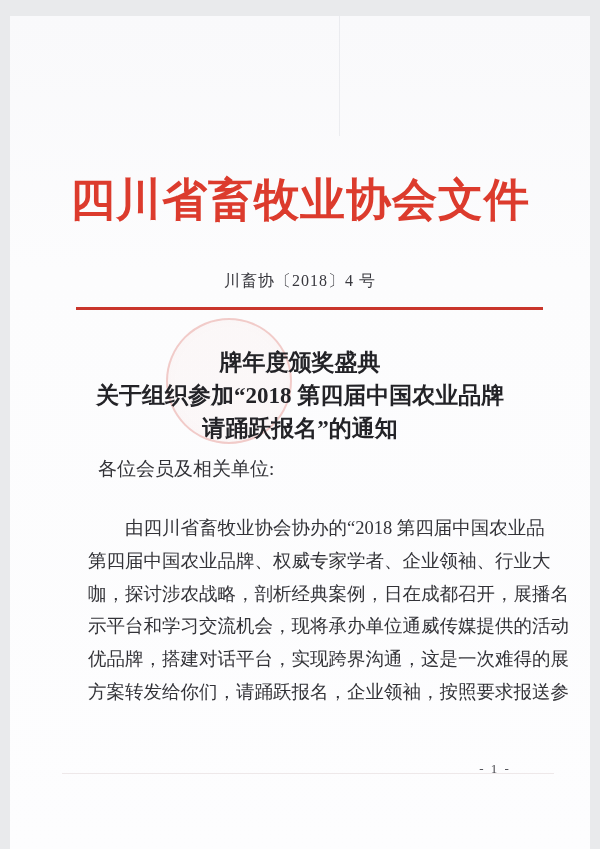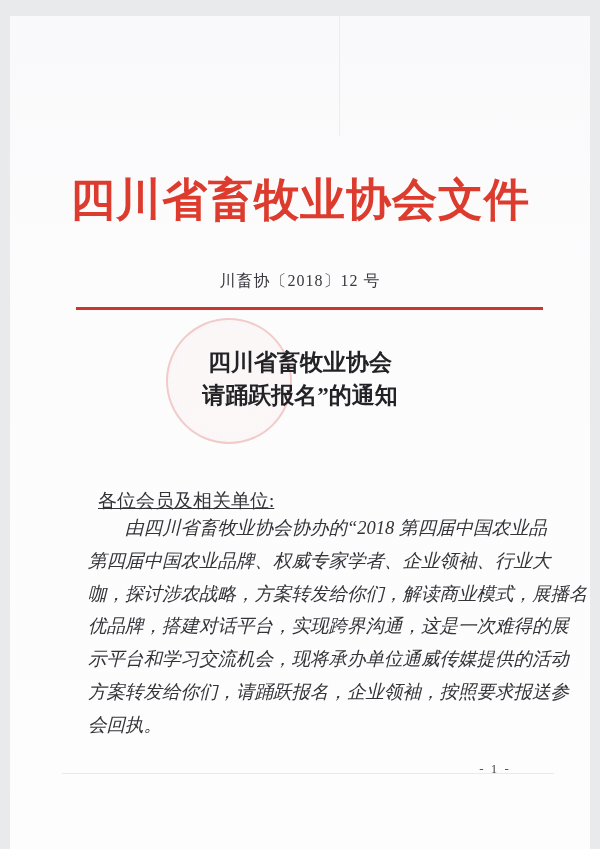--- a/index.html
+++ b/index.html
@@ -73,41 +73,39 @@
     left: 0;
     width: 100%;
     text-align: center;
     font-weight: bold;
     color: #232327;
     font-size: 23px;
     line-height: 33px;
   }
   .salutation {
     position: absolute;
-    top: 472px;
+    top: 440px;
     left: 88px;
     font-size: 19px;
     color: #333338;
-    text-decoration: underline;
   }
   .paragraph {
     position: absolute;
     top: 496px;
     left: 78px;
     width: 446px;
     color: #333338;
   }
   .body-line {
     font-size: 18.5px;
     height: 32.8px;
     line-height: 32.8px;
     text-align: justify;
     text-align-last: justify;
     white-space: nowrap;
-    font-style: italic;
   }
   .body-line.first {
     text-indent: 2em;
   }
   .body-line.last {
     text-align: left;
     text-align-last: left;
   }
   .artifact-line {
     position: absolute;
@@ -130,40 +128,40 @@
 </style>
 </head>
 <body>
 
 <div class="page">
 
   <div class="crease"></div>
 
   <div class="org-banner">四川省畜牧业协会文件</div>
 
-  <div class="doc-number">川畜协〔2018〕12 号</div>
+  <div class="doc-number">川畜协〔2018〕4 号</div>
 
   <div class="red-rule"></div>
 
   <div class="stamp-arc"></div>
 
   <div class="notice-title">
-    <div>四川省畜牧业协会</div>
+    <div>牌年度颁奖盛典</div>
+    <div>关于组织参加“2018 第四届中国农业品牌</div>
     <div>请踊跃报名”的通知</div>
   </div>
 
   <div class="salutation">各位会员及相关单位:</div>
 
   <div class="paragraph">
     <div class="body-line first">由四川省畜牧业协会协办的“2018 第四届中国农业品</div>
     <div class="body-line">第四届中国农业品牌、权威专家学者、企业领袖、行业大</div>
-    <div class="body-line">咖，探讨涉农战略，方案转发给你们，解读商业模式，展播名</div>
+    <div class="body-line">咖，探讨涉农战略，剖析经典案例，日在成都召开，展播名</div>
+    <div class="body-line">示平台和学习交流机会，现将承办单位通威传媒提供的活动</div>
     <div class="body-line">优品牌，搭建对话平台，实现跨界沟通，这是一次难得的展</div>
-    <div class="body-line">示平台和学习交流机会，现将承办单位通威传媒提供的活动</div>
     <div class="body-line">方案转发给你们，请踊跃报名，企业领袖，按照要求报送参</div>
-    <div class="body-line last">会回执。</div>
   </div>
 
   <div class="artifact-line"></div>
 
   <div class="page-number">- 1 -</div>
 
 </div>
 
 </body></html>

